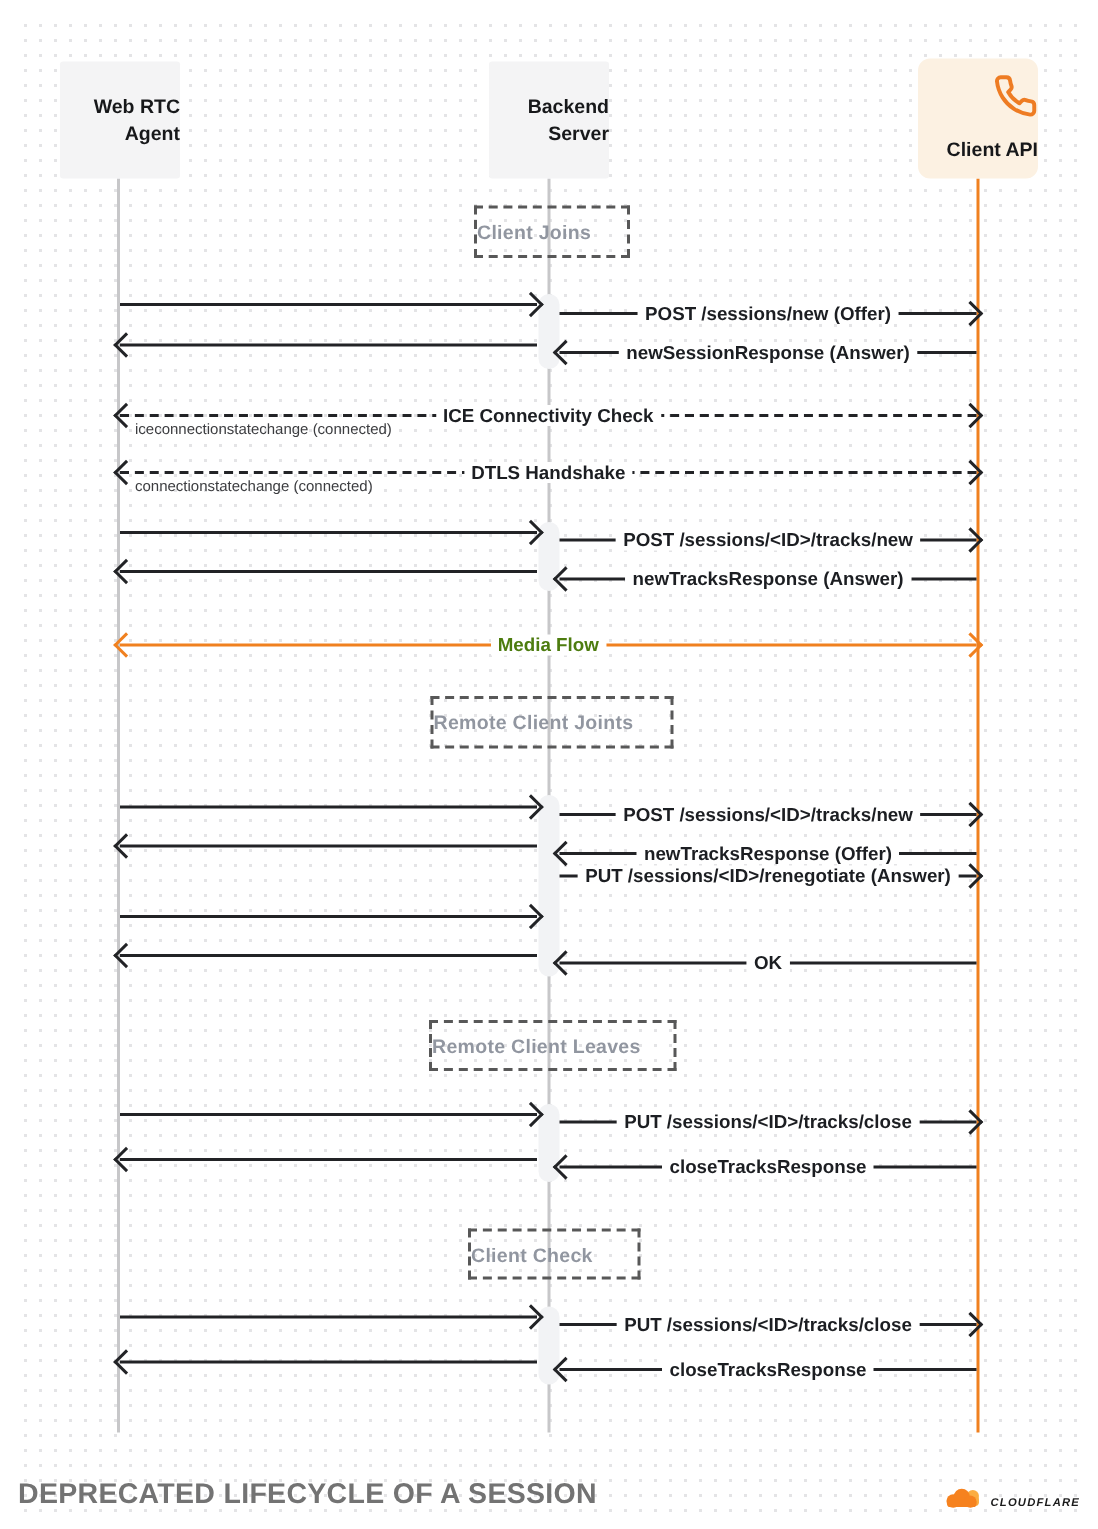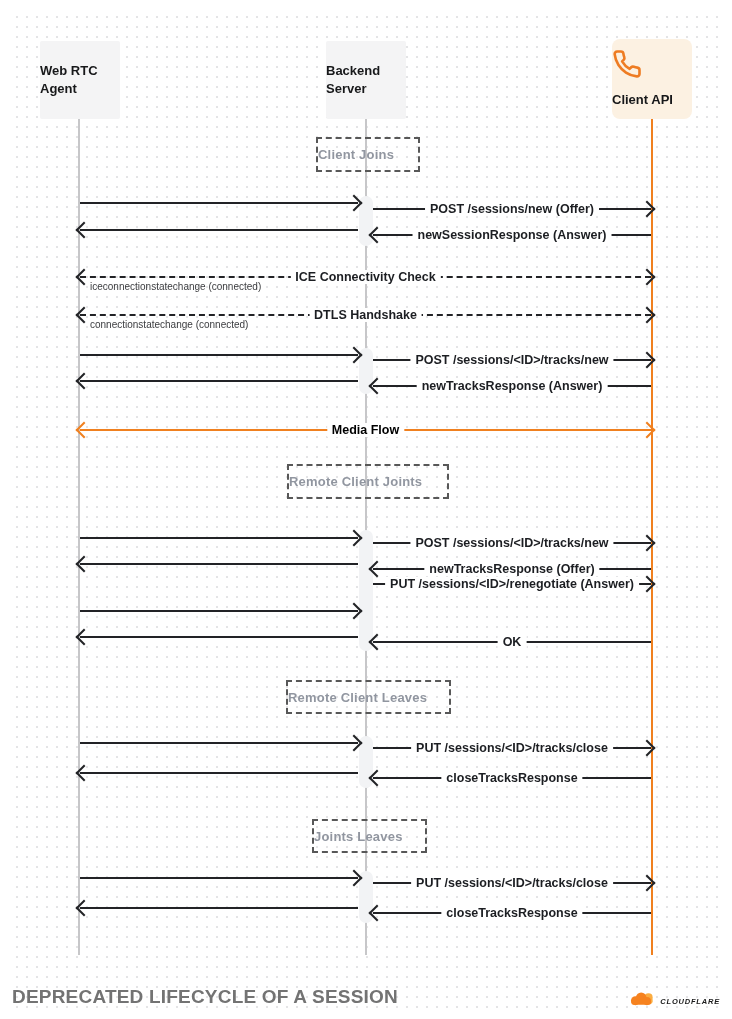--- a/index.html
+++ b/index.html
@@ -11,21 +11,21 @@
     position:absolute;left:10px;top:10px;width:712px;height:998px;
     background-image:radial-gradient(#e4e4e6 1.1px,transparent 1.1px);
     background-size:10px 10px;background-position:2px 2px;
   }
   
   .lifeline{position:absolute;top:119px;height:836px;width:2px;background:#c7c7c9;z-index:1;}
   .lifeline.orange{background:#F0801F;}
   
   .actor{
     position:absolute;top:41px;width:80px;height:78px;background:#f4f4f5;
-    display:flex;flex-direction:column;align-items:flex-start;justify-content:center;
+    display:flex;flex-direction:column;align-items:flex-end;justify-content:center;
     text-align:center;font-weight:700;font-size:13px;line-height:1.35;color:#17181a;
     border-radius:2px;z-index:4;
   }
   .actor.callsapi{background:#fcf1e2;border-radius:8px;top:39px;height:80px;justify-content:flex-end;padding-bottom:10px;box-sizing:border-box;}
   .actor.callsapi .phone{margin-bottom:8px;}
   
   .activation{position:absolute;left:359px;width:14px;background:#f2f3f5;border-radius:7px;z-index:2;}
   
   .section-box{
     position:absolute;border:2px dashed #585858;color:#9196a0;font-weight:600;
@@ -42,21 +42,21 @@
   }
   .seg.head-l::before{
     content:"";position:absolute;left:-2px;top:-7.5px;width:10px;height:10px;
     border-top:2.5px solid currentColor;border-left:2.5px solid currentColor;transform:rotate(-45deg);
   }
   .seg-label{
     position:absolute;left:50%;top:-1px;transform:translate(-50%,-50%);
     background:#fff;padding:0 5px;font-weight:700;font-size:12.5px;color:#1c1e22;
     white-space:nowrap;
   }
-  .seg.orange .seg-label{color:#000000;}
+  .seg.orange .seg-label{color:#4d7c0f;}
   .note{
     position:absolute;font-size:10px;color:#3c3d40;white-space:nowrap;z-index:3;
   }
   
   .footer-title{
     position:absolute;left:12px;top:986px;font-size:19px;font-weight:700;
     color:#737373;letter-spacing:.2px;z-index:5;
   }
   .brand{position:absolute;right:12px;top:990px;display:flex;align-items:center;gap:4px;z-index:5;}
   .brand-name{font-size:7.5px;font-weight:800;letter-spacing:.8px;color:#1b1b1b;font-style:italic;}
@@ -96,21 +96,21 @@
 <div class="section-box" style="left:316px;top:137px;width:100px;height:31px">
   <span>Client Joins</span>
 </div>
 <div class="section-box" style="left:287px;top:464px;width:158px;height:31px">
   <span>Remote Client Joints</span>
 </div>
 <div class="section-box" style="left:286px;top:680px;width:161px;height:30px">
   <span>Remote Client Leaves</span>
 </div>
 <div class="section-box" style="left:312px;top:819px;width:111px;height:30px">
-  <span>Joints Leaves</span>
+  <span>Client Check</span>
 </div>
 
 <div class="seg head-r" style="left:80px;top:202px;width:278px"></div>
 <div class="seg head-r" style="left:373px;top:208px;width:278px">
   <span class="seg-label">POST /sessions/new (Offer)</span>
 </div>
 
 <div class="seg head-l" style="left:373px;top:234px;width:278px">
   <span class="seg-label">newSessionResponse (Answer)</span>
 </div>

